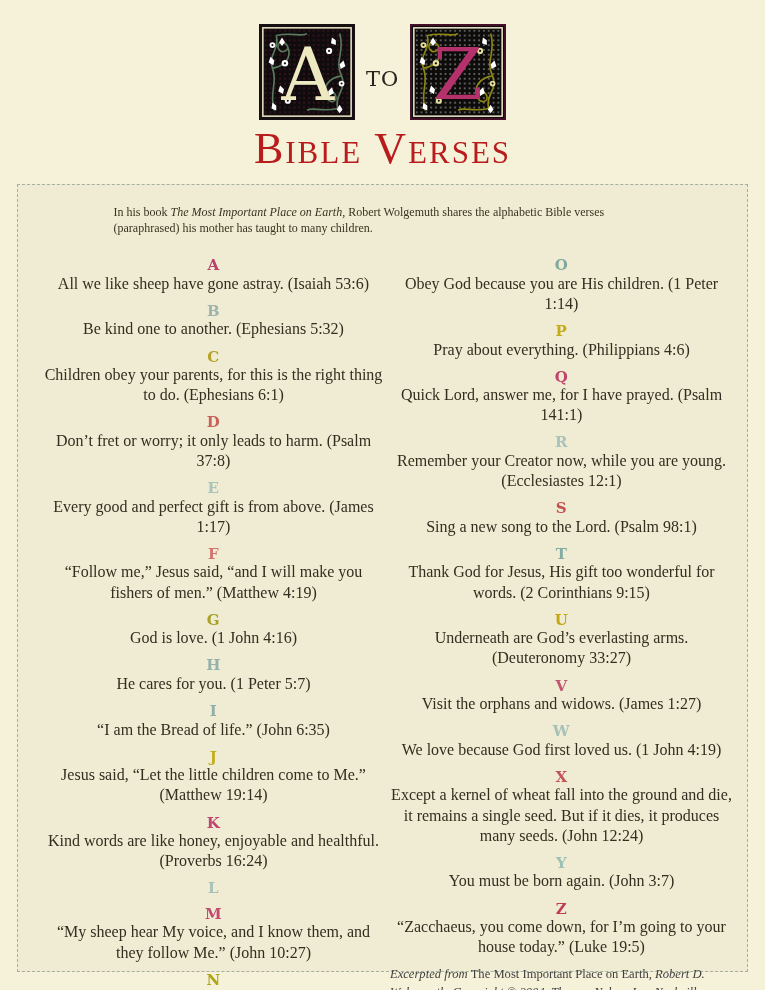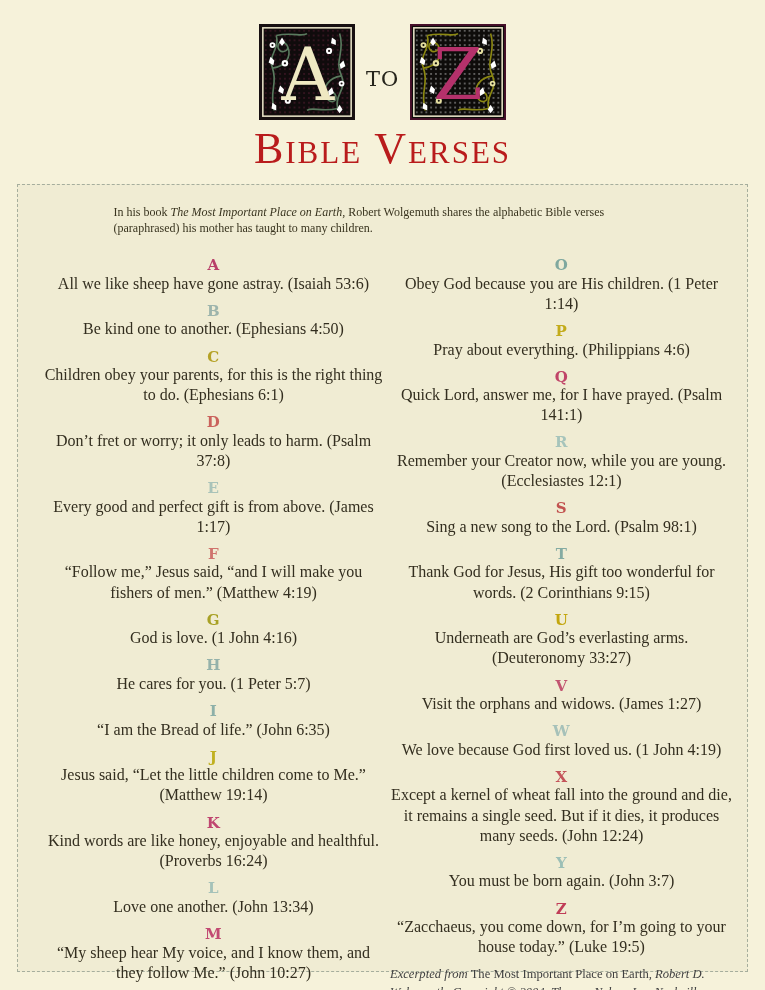--- a/index.html
+++ b/index.html
@@ -209,21 +209,21 @@
 
     <div class="columns">
       <div class="col">
   <div class="entry">
     <div class="entry-letter" style="color: rgb(184, 64, 105);">A</div>
     <div class="entry-text">All we like sheep have gone astray. (Isaiah 53:6)</div>
   </div>
 
   <div class="entry">
     <div class="entry-letter" style="color: rgb(157, 180, 172);">B</div>
-    <div class="entry-text">Be kind one to another. (Ephesians 4:50)</div>
+    <div class="entry-text">Be kind one to another. (Ephesians 5:32)</div>
   </div>
 
   <div class="entry">
     <div class="entry-letter" style="color: rgb(181, 162, 38);">C</div>
     <div class="entry-text">Children obey your parents, for this is the right thing to do. (Ephesians 6:1)</div>
   </div>
 
   <div class="entry">
     <div class="entry-letter" style="color: rgb(202, 98, 92);">D</div>
     <div class="entry-text">Don’t fret or worry; it only leads to harm. (Psalm 37:8)</div>
@@ -259,21 +259,20 @@
     <div class="entry-text">Jesus said, “Let the little children come to Me.” (Matthew 19:14)</div>
   </div>
 
   <div class="entry">
     <div class="entry-letter" style="color: rgb(191, 70, 112);">K</div>
     <div class="entry-text">Kind words are like honey, enjoyable and healthful. (Proverbs 16:24)</div>
   </div>
 
   <div class="entry">
     <div class="entry-letter" style="color: rgb(165, 194, 185);">L</div>
-    <div class="entry-text">Love one another. (John 13:34)</div>
   </div>
 
   <div class="entry">
     <div class="entry-letter" style="color: rgb(194, 74, 114);">M</div>
     <div class="entry-text">“My sheep hear My voice, and I know them, and they follow Me.” (John 10:27)</div>
   </div>
 
   <div class="entry">
     <div class="entry-letter" style="color: rgb(176, 164, 20);">N</div>
     <div class="entry-text">Now is the time to come to Jesus. (2 Corinthians 6:2)</div>

